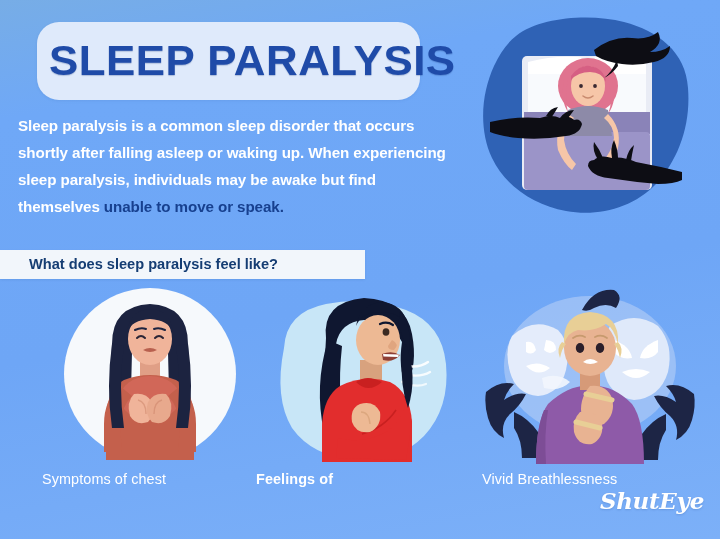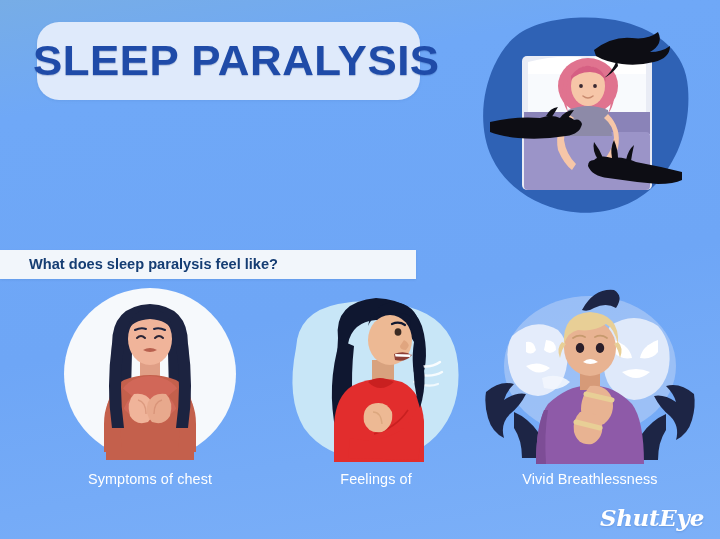--- a/index.html
+++ b/index.html
@@ -35,20 +35,21 @@
     transform: translateY(-52%);
     text-align: center;
     font-family: "Liberation Sans Narrow", "Liberation Sans", sans-serif;
     font-weight: bold;
     font-size: 43px;
     letter-spacing: 0.5px;
     color: #1f4ba8;
     transform-origin: center;
     text-shadow: 0 1px 1px rgba(20,50,120,0.25);
     white-space: nowrap;
+    padding-left: 16px;
   }
   #title-text span.inner {
     display: inline-block;
     transform: scaleX(1.02);
   }
 
   
   #intro-paragraph {
     position: absolute;
     left: 18px;
@@ -62,21 +63,21 @@
   }
   #intro-paragraph .emph {
     color: #17408f;
   }
 
   
   #section-heading-bar {
     position: absolute;
     left: 0px;
     top: 250px;
-    width: 416px;
+    width: 365px;
     height: 29px;
     background: #f2f6fb;
     box-shadow: 0 1px 2px rgba(40,80,150,0.12);
   }
   #section-heading-text {
     position: absolute;
     left: 29px;
     top: 0;
     line-height: 29px;
     font-weight: bold;
@@ -96,69 +97,69 @@
   #hero-illustration svg { display: block; }
 
   
   .symptom-card {
     position: absolute;
     top: 282px;
     width: 216px;
     height: 240px;
   }
   #symptom-card-0 { left: 42px; }
-  #symptom-card-1 { left: 268px; }
+  #symptom-card-1 { left: 256px; font-weight: bold; }
   #symptom-card-2 { left: 482px; }
 
   .symptom-art {
     position: absolute;
     left: 0;
     top: 0;
     width: 216px;
     height: 182px;
   }
   .symptom-art svg { display: block; }
 
   .symptom-label {
     position: absolute;
     left: 0;
     width: 216px;
     top: 186px;
-    text-align: center;
     color: #ffffff;
     font-size: 14.4px;
     line-height: 22px;
     letter-spacing: 0.1px;
   }
   #symptom-card-2 .symptom-label { top: 186px; }
 
   
   #brand-logo {
     position: absolute;
     right: 16px;
-    bottom: 8px;
+    bottom: 25px;
     font-family: "DejaVu Serif", "Liberation Serif", serif;
     font-style: italic;
     font-weight: bold;
     font-size: 23px;
     color: #ffffff;
     letter-spacing: -0.3px;
     text-shadow: 0 1px 2px rgba(40,80,150,0.25);
     white-space: nowrap;
   }
 </style>
 </head>
 <body>
 
 <div id="infographic">
 
   <div id="title-badge">
     <div id="title-text"><span class="inner">SLEEP PARALYSIS</span></div>
   </div>
 
+  <div id="intro-paragraph"><span>Sleep paralysis is a common sleep disorder that occurs shortly after falling asleep or waking up. When experiencing sleep paralysis, individuals may be awake but find themselves </span><span class="emph">unable to move or speak.</span></div>
 
   <div id="hero-illustration">
     <svg width="230" height="205" viewBox="0 0 230 205" xmlns="http://www.w3.org/2000/svg">
 
       <path d="M44 22 C70 2 120 0 152 8 C186 17 214 38 216 74 C219 112 206 146 184 170 C161 194 126 203 94 197 C62 191 33 172 20 144 C6 114 10 78 22 52 C28 39 35 29 44 22 Z" fill="#2f62b5"></path>
 
       <rect x="50" y="42" width="130" height="134" rx="5" fill="#e9ecf5"></rect>
 
       <path d="M56 48 L174 48 L174 104 L56 104 Z" fill="#f8fafd"></path>
       <path d="M56 48 Q86 40 115 44 Q146 40 174 48 L174 60 L56 60 Z" fill="#ffffff"></path>

